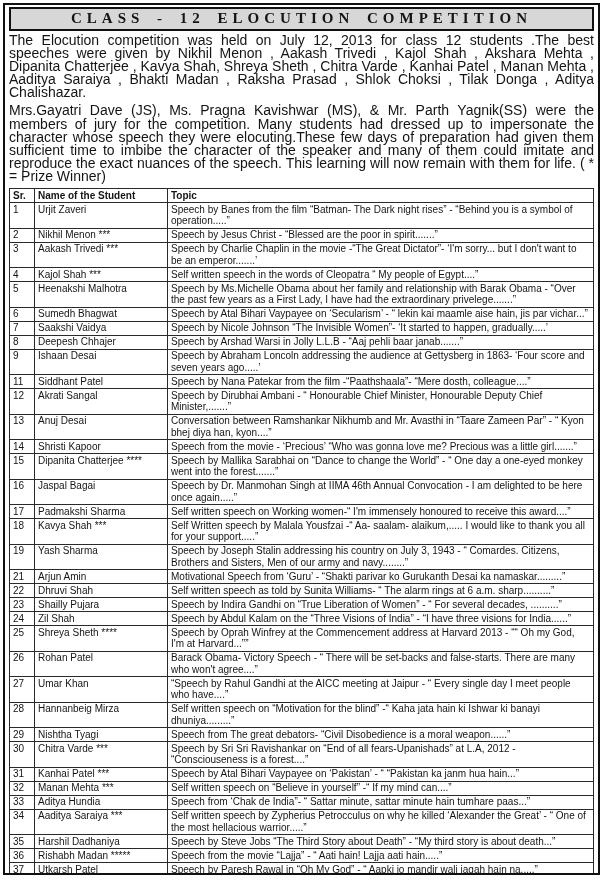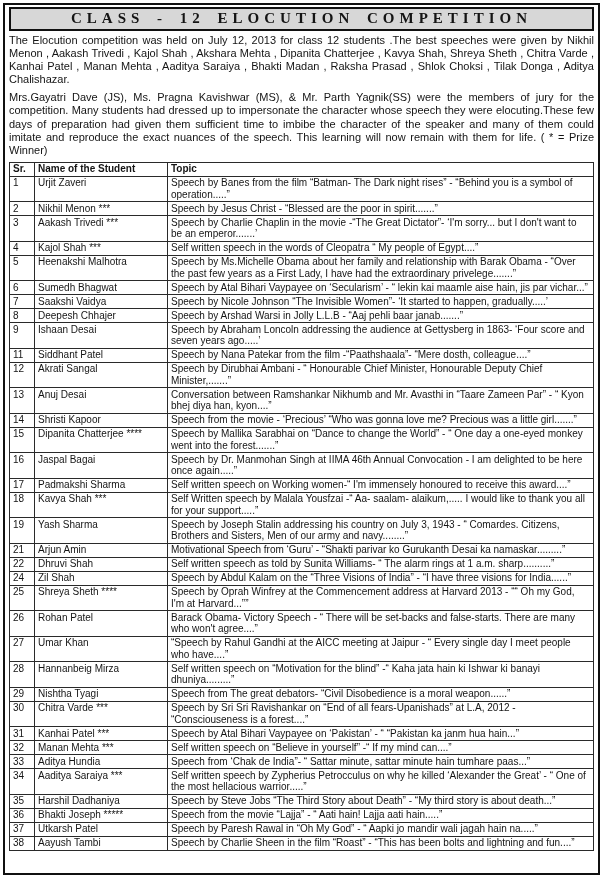--- a/index.html
+++ b/index.html
@@ -24,21 +24,21 @@
     font-family: "Liberation Serif", serif;
     font-weight: bold;
     font-size: 15px;
     letter-spacing: 5px;
     word-spacing: 4px;
     padding: 1px 0 2px 0;
     margin-bottom: 3px;
     white-space: nowrap;
   }
   .intro {
-    font-size: 11px;
+    font-size: 14px;
     line-height: 13.1px;
     text-align: justify;
     margin: 1px 0 5px 0;
   }
   table.results {
     width: 100%;
     border-collapse: collapse;
     table-layout: fixed;
     font-size: 10px;
     line-height: 11.5px;
@@ -171,21 +171,26 @@
             <td class="col-topic">Speech by Joseph Stalin addressing his country on July 3, 1943 - “ Comardes. Citizens, Brothers and Sisters, Men of our army and navy........”</td>
           </tr>
           <tr>
             <td class="col-sr">21</td>
             <td class="col-name">Arjun Amin</td>
             <td class="col-topic">Motivational Speech from ‘Guru’ - “Shakti parivar ko Gurukanth Desai ka namaskar.........”</td>
           </tr>
           <tr>
             <td class="col-sr">22</td>
             <td class="col-name">Dhruvi Shah</td>
-            <td class="col-topic">Self written speech as told by Sunita Williams- “ The alarm rings at 1 a.m. sharp..........”</td>
+            <td class="col-topic">Self written speech as told by Sunita Williams- “ The alarm rings at 6 a.m. sharp..........”</td>
+          </tr>
+          <tr>
+            <td class="col-sr">23</td>
+            <td class="col-name">Shailly Pujara</td>
+            <td class="col-topic">Speech by Indira Gandhi on “True Liberation of Women” - “ For several decades, ..........”</td>
           </tr>
           <tr>
             <td class="col-sr">24</td>
             <td class="col-name">Zil Shah</td>
             <td class="col-topic">Speech by Abdul Kalam on the “Three Visions of India” - “I have three visions for India......”</td>
           </tr>
           <tr>
             <td class="col-sr">25</td>
             <td class="col-name">Shreya Sheth ****</td>
             <td class="col-topic">Speech by Oprah Winfrey at the Commencement address at Harvard 2013 - ““ Oh my God, I'm at Harvard...””</td>
@@ -235,21 +240,21 @@
             <td class="col-name">Aaditya Saraiya ***</td>
             <td class="col-topic">Self written speech by Zypherius Petrocculus on why he killed ‘Alexander the Great’ - “ One of the most hellacious warrior.....”</td>
           </tr>
           <tr>
             <td class="col-sr">35</td>
             <td class="col-name">Harshil Dadhaniya</td>
             <td class="col-topic">Speech by Steve Jobs “The Third Story about Death” - “My third story is about death...”</td>
           </tr>
           <tr>
             <td class="col-sr">36</td>
-            <td class="col-name">Bhakti Joseph *****</td>
+            <td class="col-name">Rishabh Madan *****</td>
             <td class="col-topic">Speech from the movie “Lajja” - “ Aati hain! Lajja aati hain.....”</td>
           </tr>
           <tr>
             <td class="col-sr">37</td>
             <td class="col-name">Utkarsh Patel</td>
             <td class="col-topic">Speech by Paresh Rawal in “Oh My God” - “ Aapki jo mandir wali jagah hain na.....”</td>
           </tr>
           <tr>
             <td class="col-sr">38</td>
             <td class="col-name">Aayush Tambi</td>

